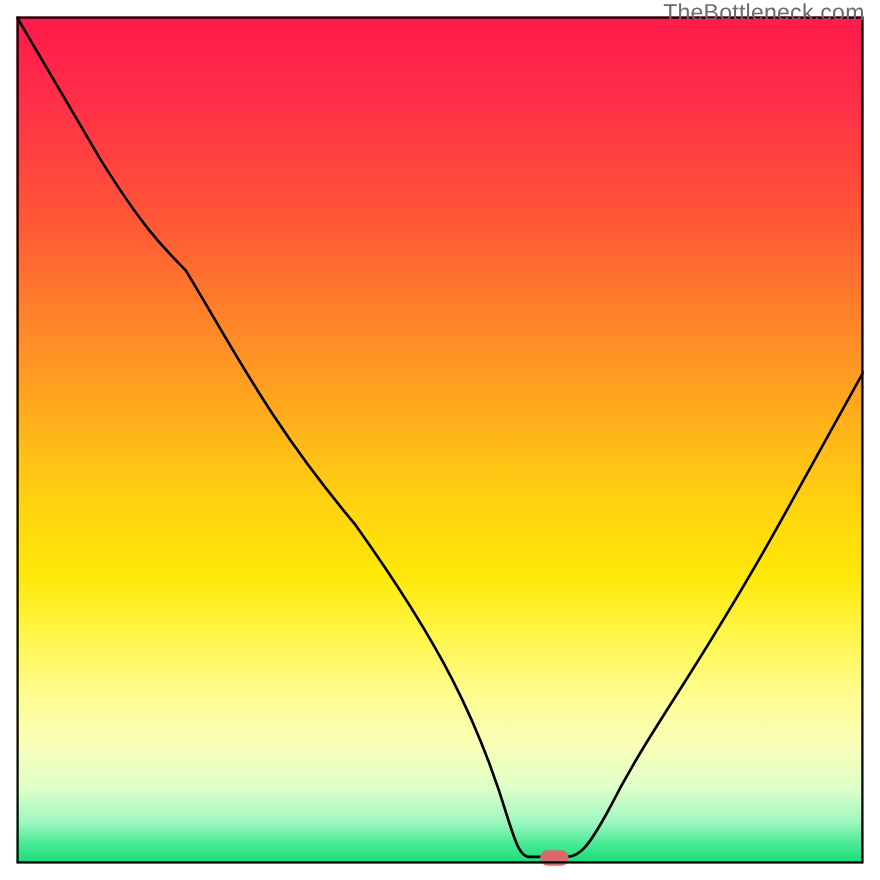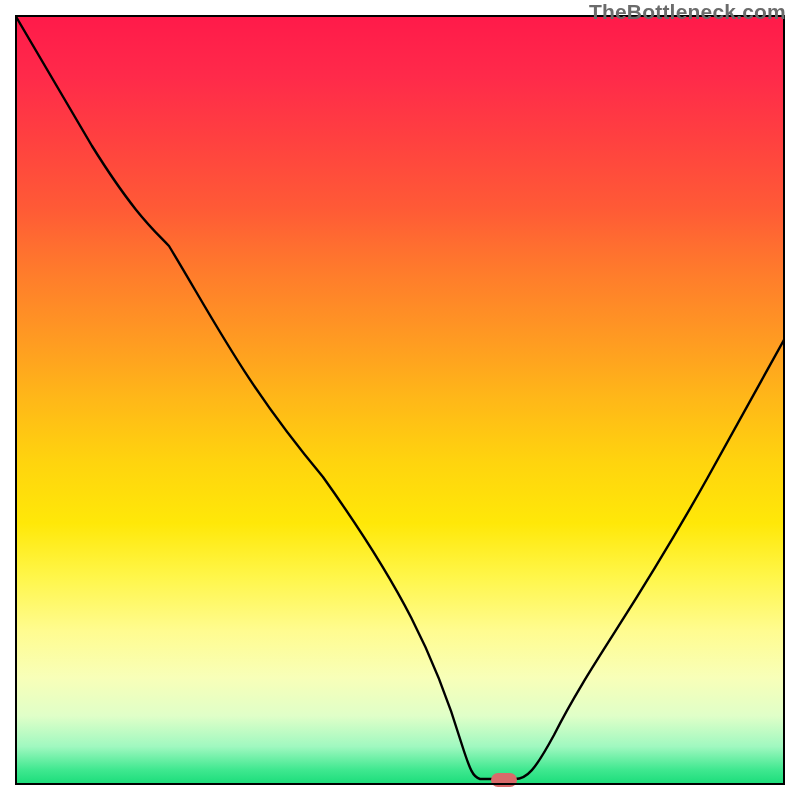--- a/index.html
+++ b/index.html
@@ -65,21 +65,21 @@
     height: 14px;
     background: #d96a6a;
     border-radius: 7px;
     transform: translate(-50%, -50%);
   }
   .watermark {
     position: absolute;
     top: 0px;
     right: 14px;
     font-size: 21px;
-    font-weight: 700;
+    font-weight: 400;
     color: #6b6b6b;
     letter-spacing: 0.2px;
   }
 </style>
 </head>
 <body>
 
 <div class="chart-container">
 
   <div class="gradient-bg"></div>

